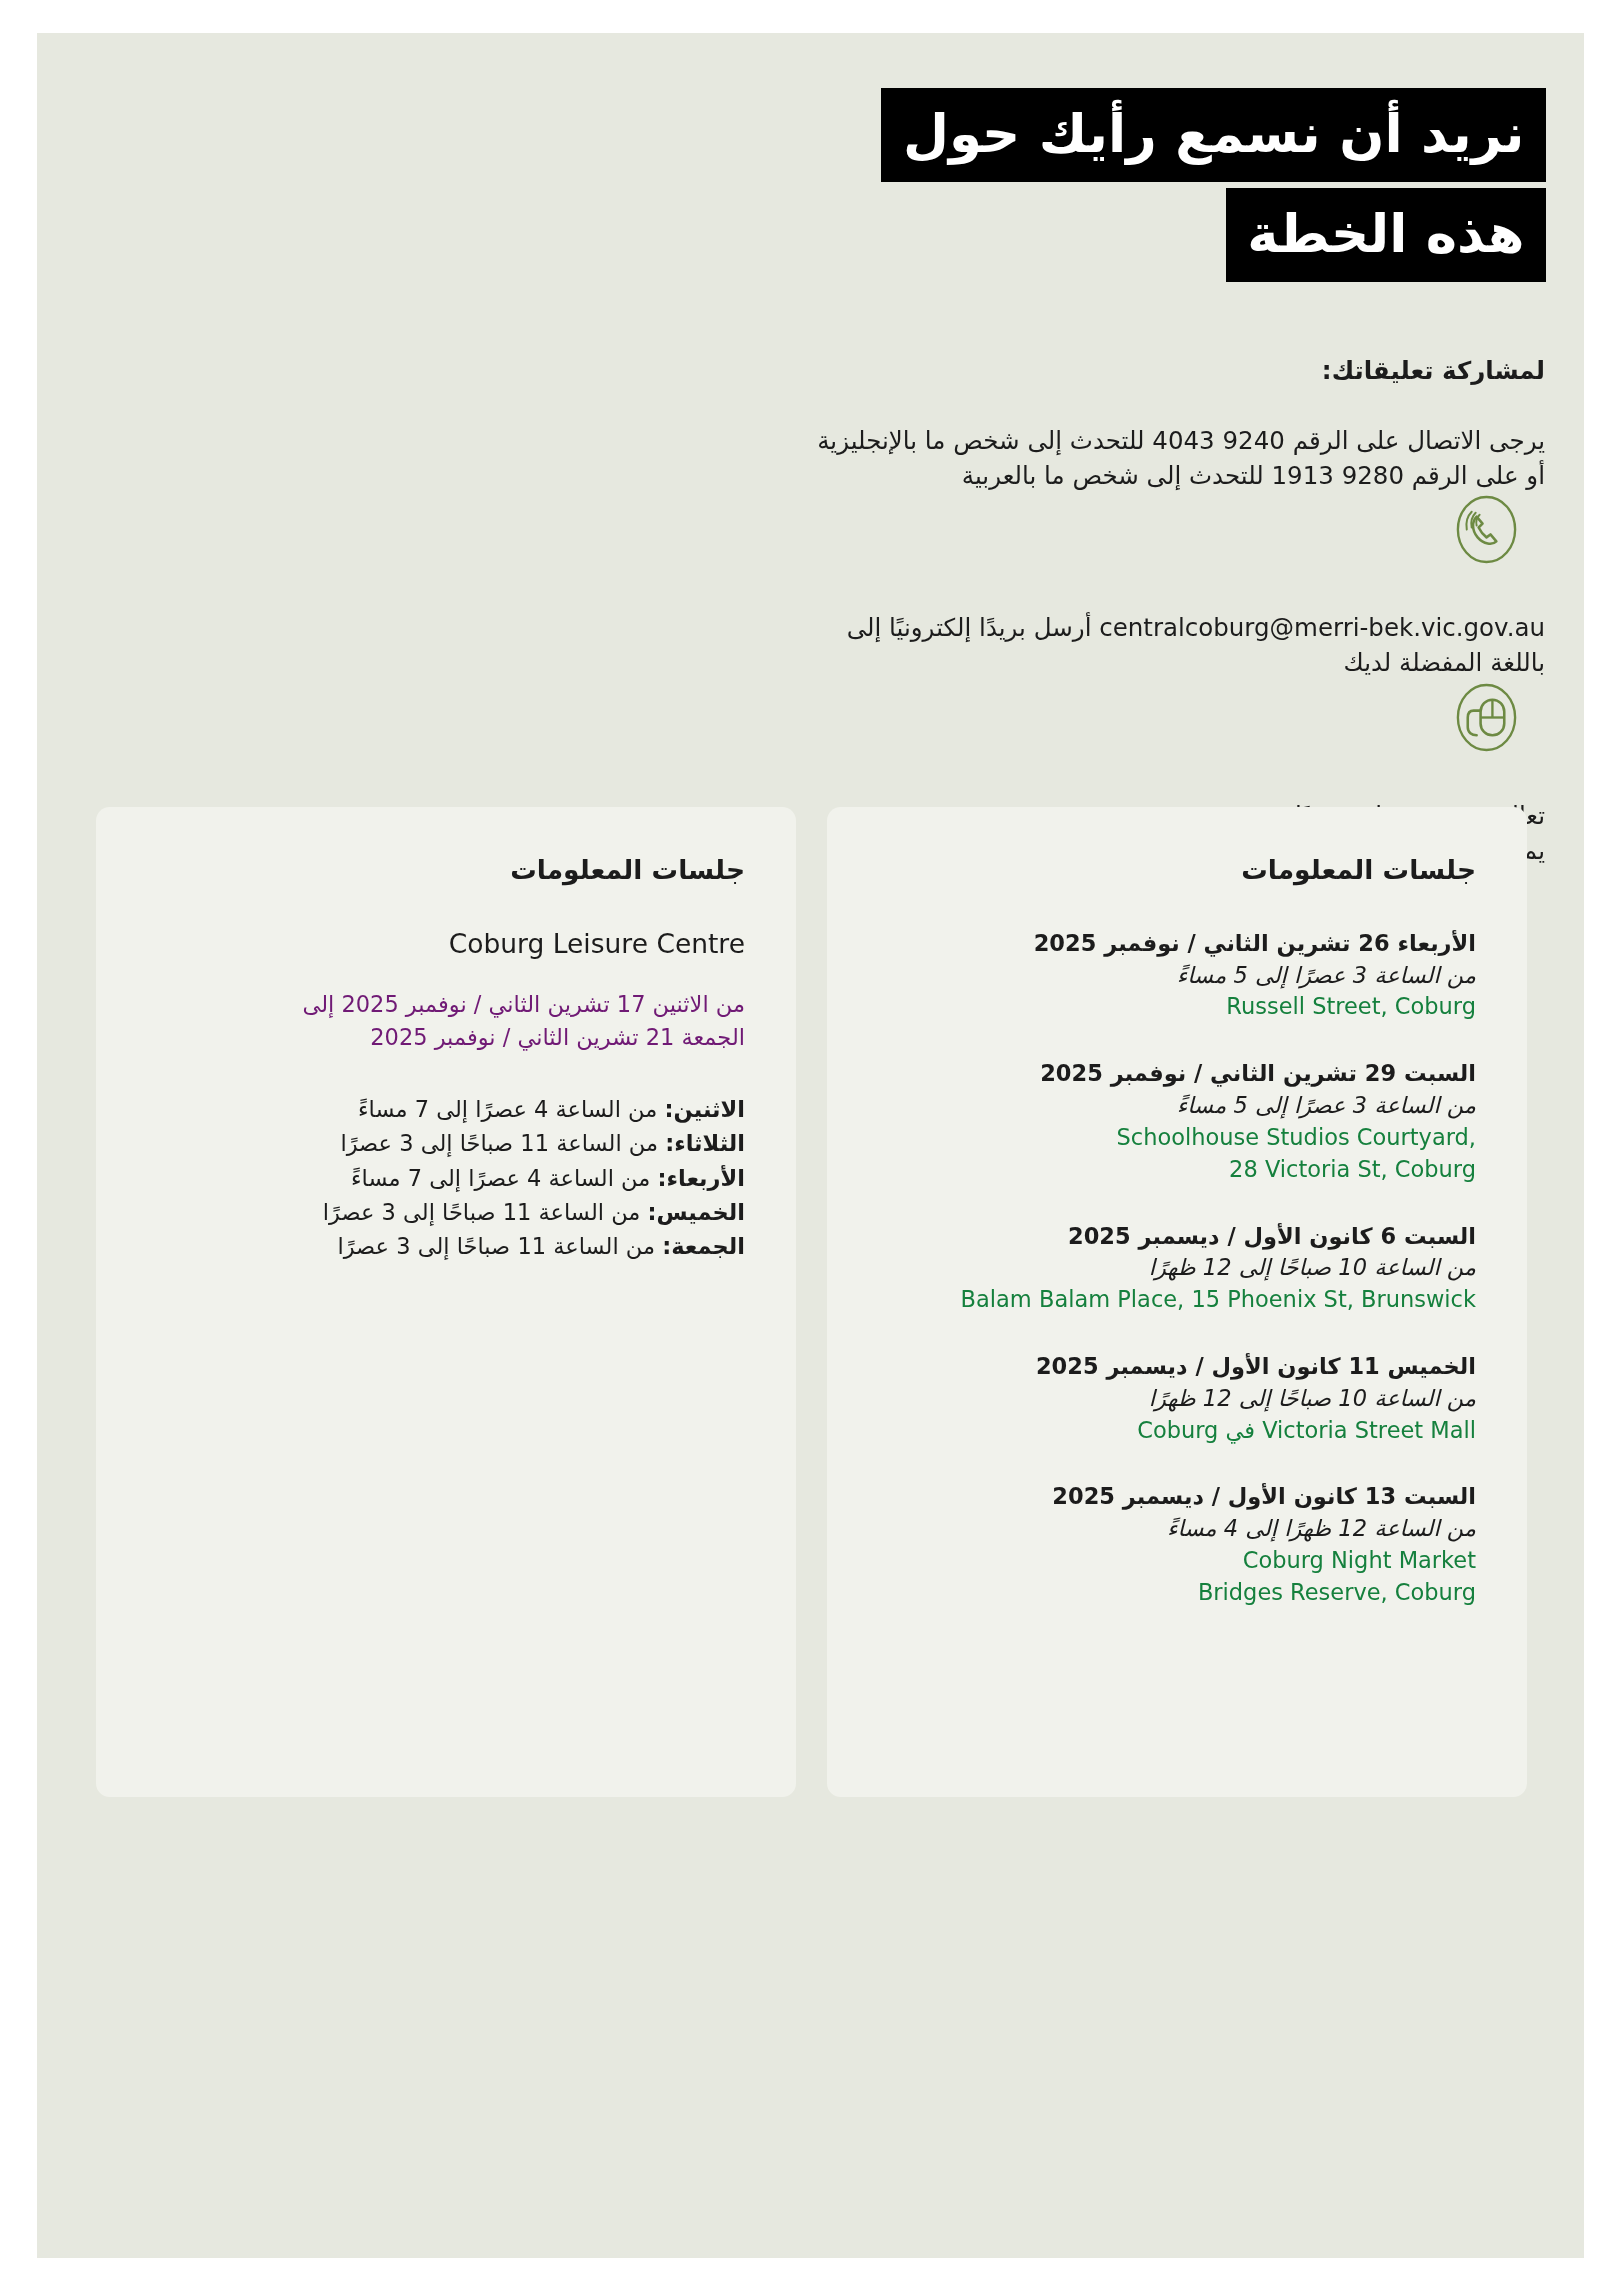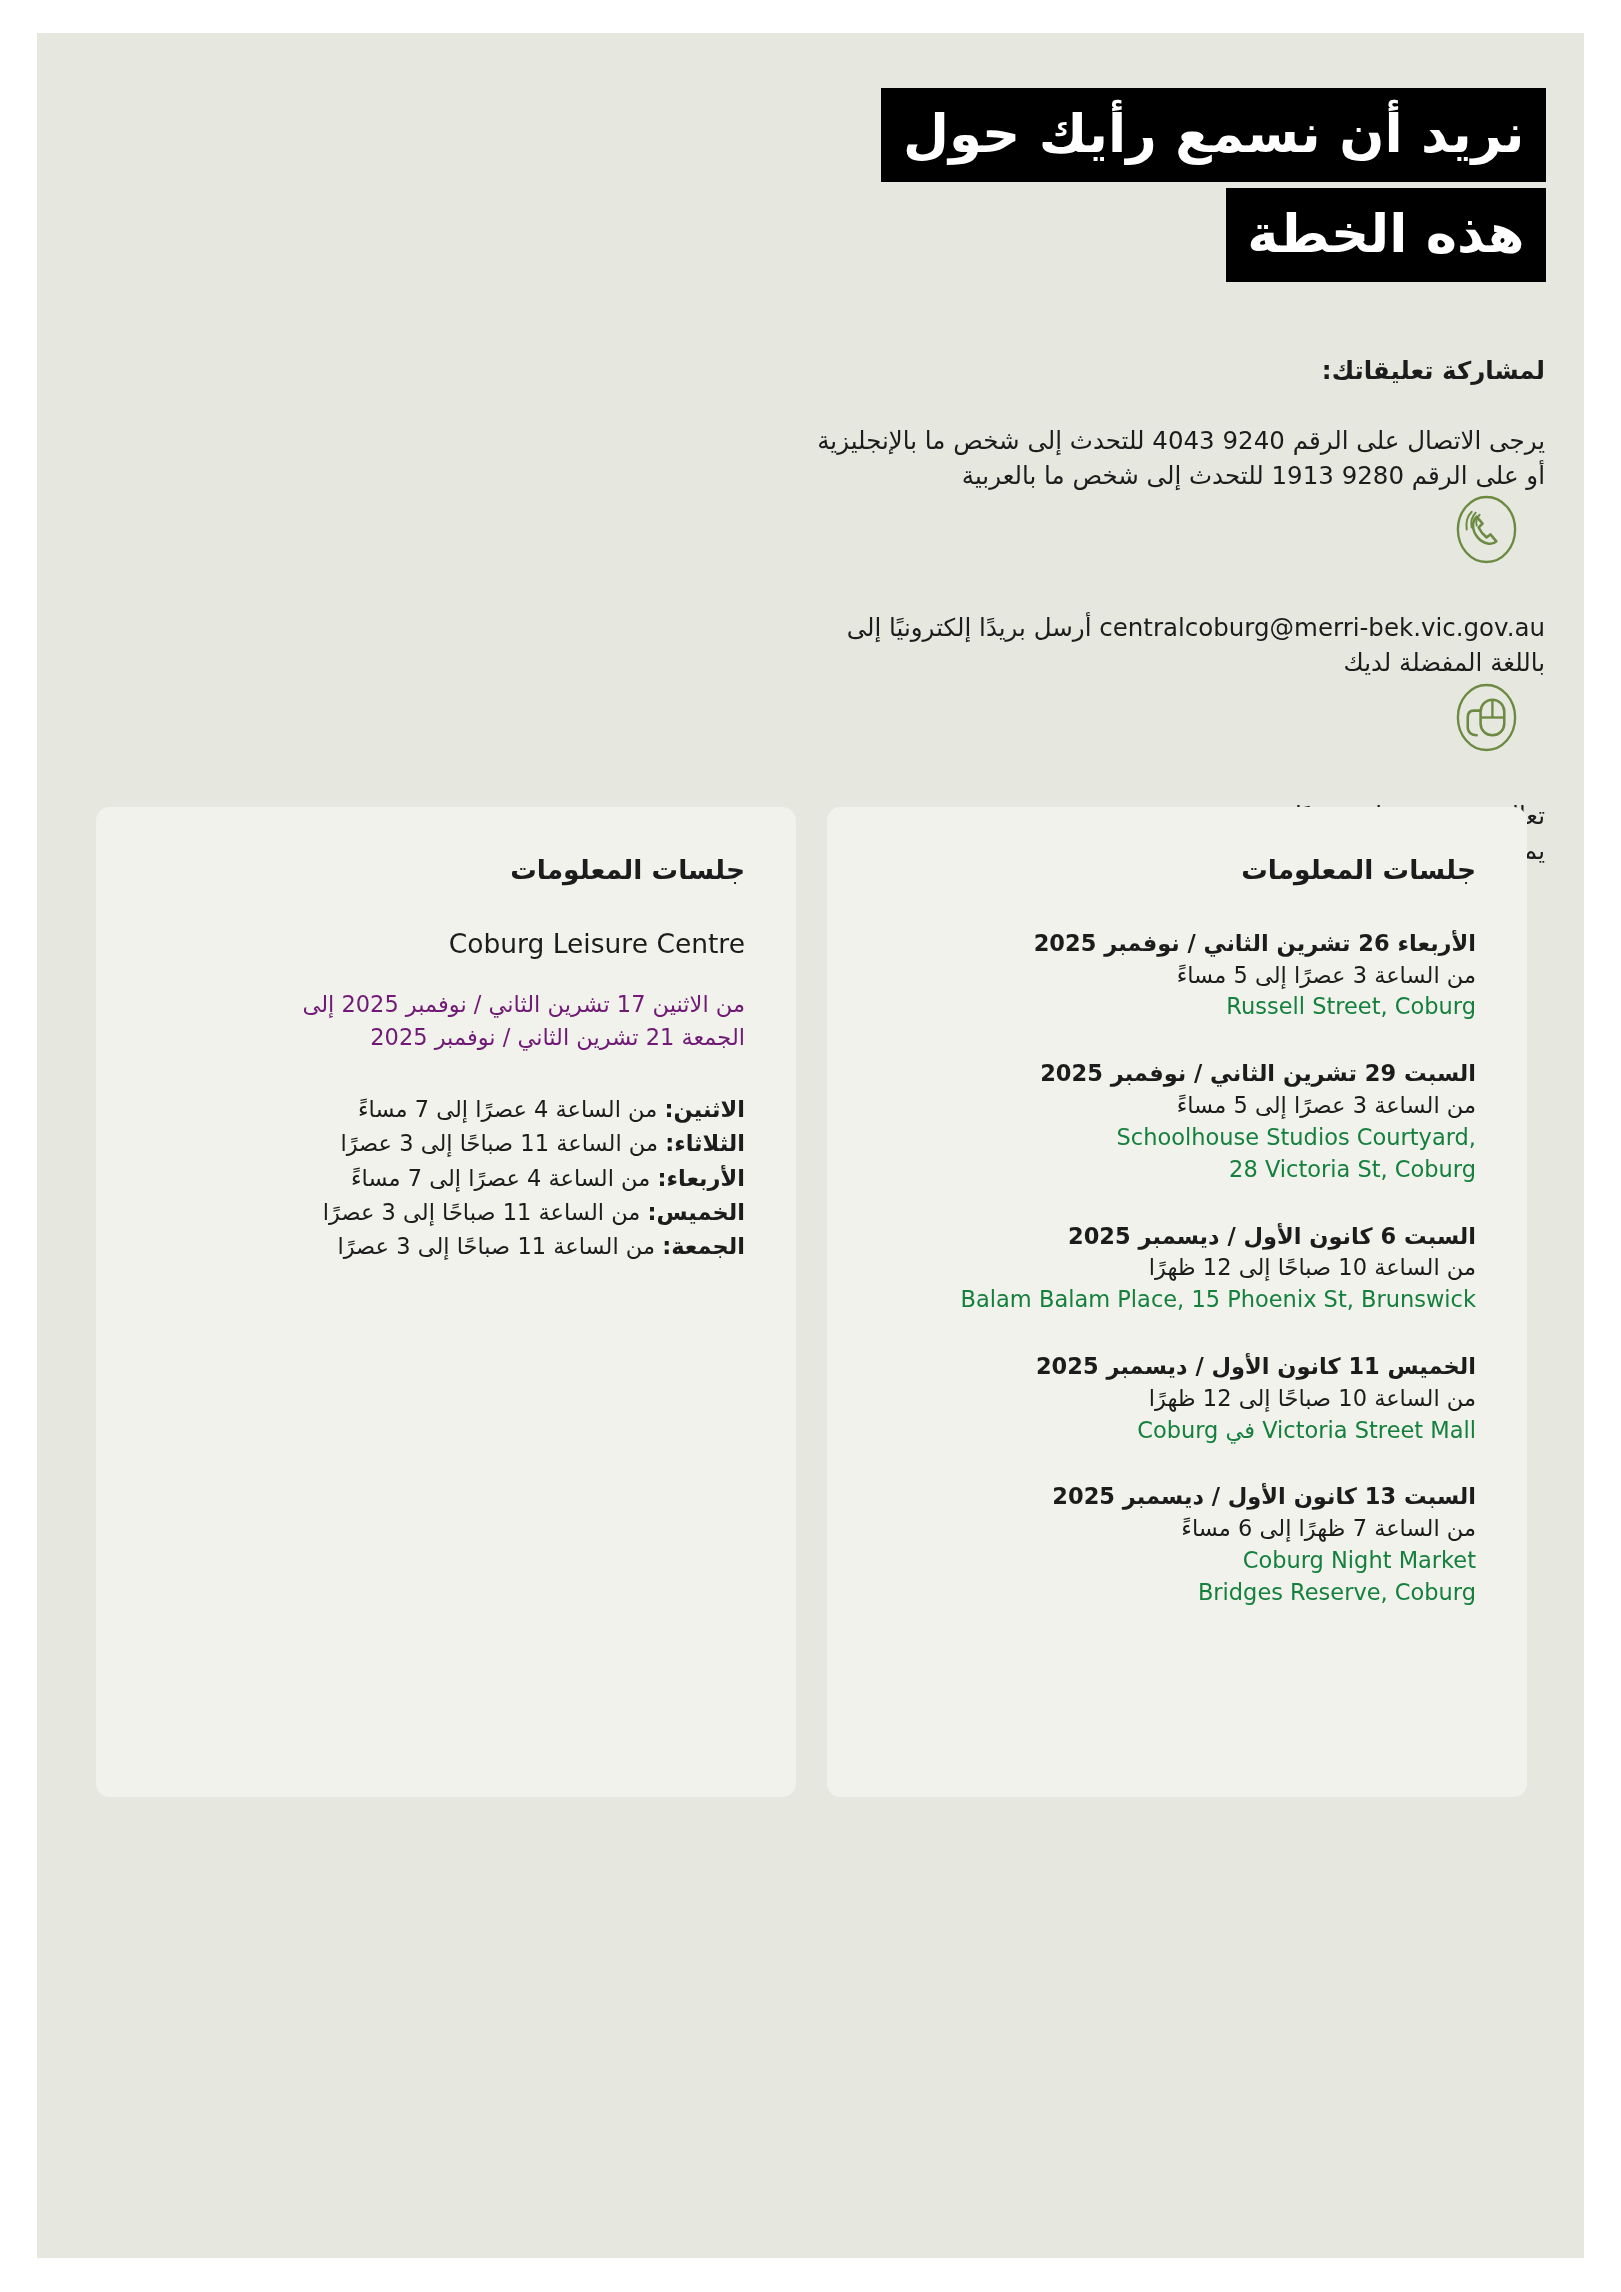--- a/index.html
+++ b/index.html
@@ -174,20 +174,21 @@
     color: #1c1c1c;
     line-height: 1.4;
     text-align: right;
   }
   .session-time {
     font-size: 22.5px;
     font-weight: 400;
     color: #1c1c1c;
     line-height: 1.42;
     text-align: right;
+    font-style: italic;
   }
   .session-place {
     font-size: 22.5px;
     font-weight: 400;
     color: #15803d;
     line-height: 1.42;
     text-align: right;
     direction: ltr;
   }
   .session-place.mixed { direction: rtl; }
@@ -291,21 +292,21 @@
         </div>
 
         <div class="session">
           <div class="session-date">الخميس 11 كانون الأول / ديسمبر 2025</div>
           <div class="session-time">من الساعة 10 صباحًا إلى 12 ظهرًا</div>
           <div class="session-place mixed">Victoria Street Mall في Coburg</div>
         </div>
 
         <div class="session">
           <div class="session-date">السبت 13 كانون الأول / ديسمبر 2025</div>
-          <div class="session-time">من الساعة 7 ظهرًا إلى 6 مساءً</div>
+          <div class="session-time">من الساعة 12 ظهرًا إلى 4 مساءً</div>
           <div class="session-place">Coburg Night Market</div>
           <div class="session-place">Bridges Reserve, Coburg</div>
         </div>
       </div>
 
       <div class="card">
         <div class="card-title">جلسات المعلومات</div>
         <div class="venue-name">Coburg Leisure Centre</div>
         <div class="date-range">
           <div>من الاثنين 17 تشرين الثاني / نوفمبر 2025 إلى</div>

